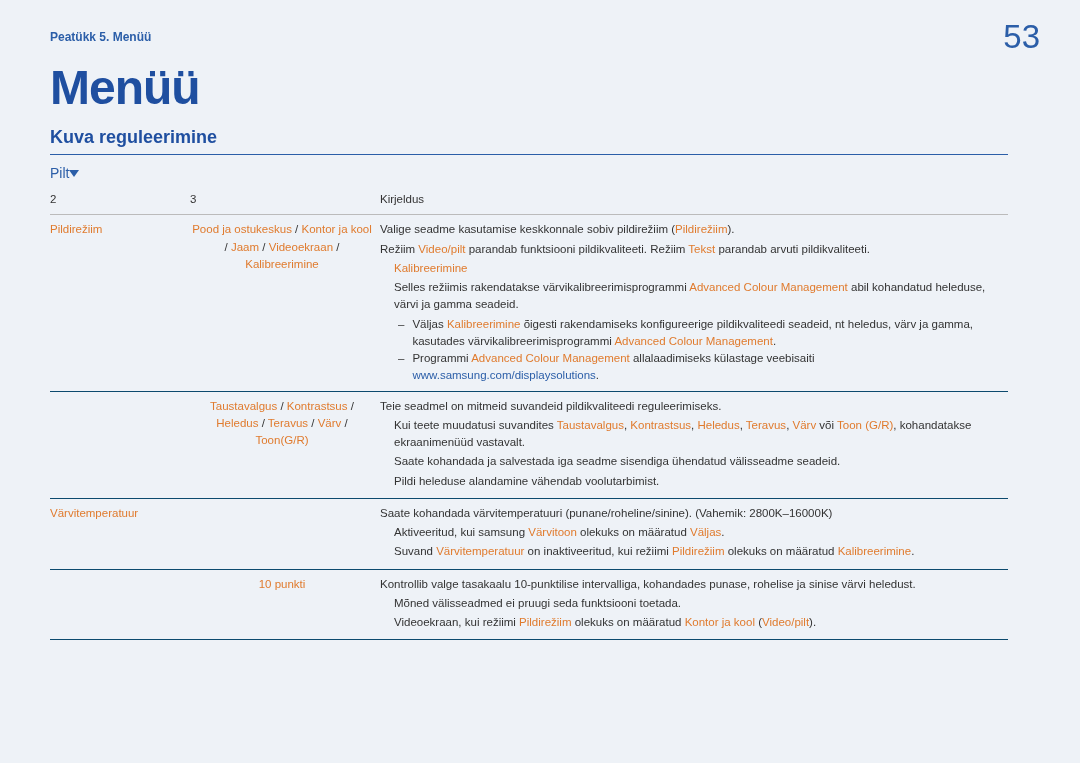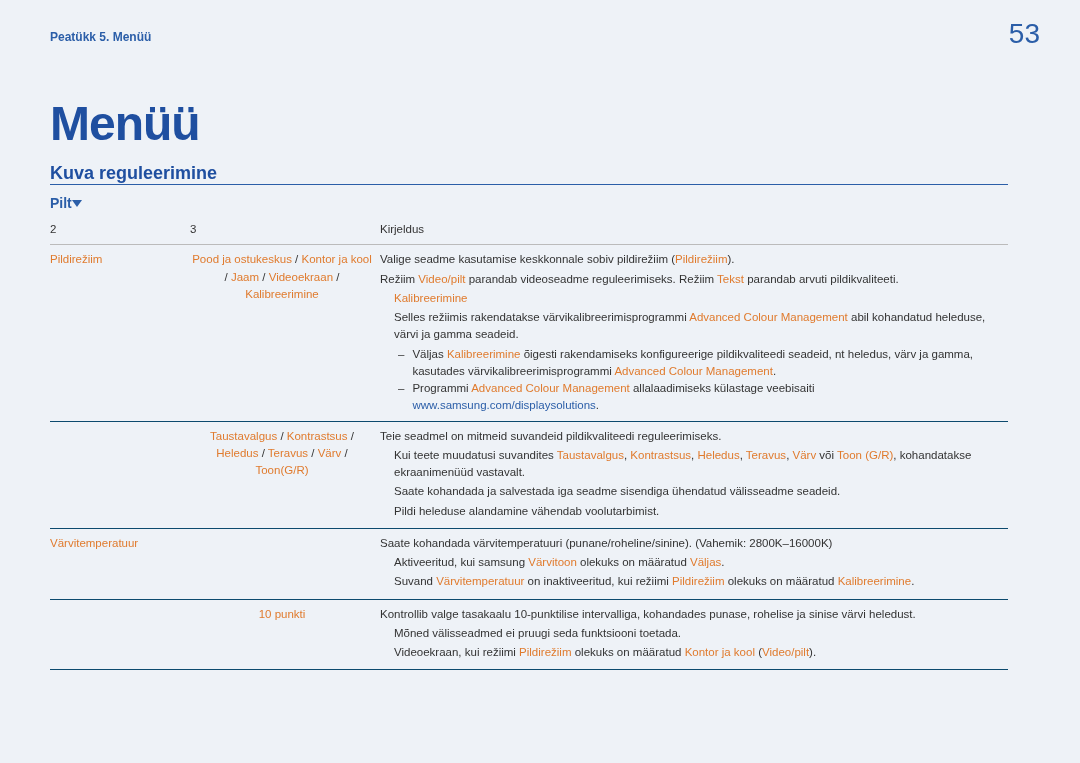--- a/index.html
+++ b/index.html
@@ -21,49 +21,49 @@
     justify-content: space-between;
     align-items: flex-start;
   }
   .chapter {
     color: #2b5ea8;
     font-size: 12px;
     font-weight: bold;
   }
   .page-num {
     color: #2b5ea8;
-    font-size: 28px;
+    font-size: 33px;
     font-weight: 300;
     position: absolute;
     top: 18px;
     right: 40px;
   }
   h1.title {
     color: #1f4fa0;
     font-size: 48px;
     font-weight: 700;
-    margin-top: 52px;
+    margin-top: 16px;
     margin-bottom: 12px;
     letter-spacing: -1px;
   }
   h2.subtitle {
     color: #1f4fa0;
     font-size: 18px;
     font-weight: bold;
-    margin-bottom: 0;
+    margin-bottom: 6px;
   }
   .hr-blue {
     border: none;
     border-top: 1px solid #2b5ea8;
     margin-bottom: 10px;
   }
   .section-label {
     color: #2b5ea8;
     font-size: 14px;
-    font-weight: bold;
+    font-weight: normal;
     display: flex;
     align-items: center;
     gap: 0;
     margin-bottom: 6px;
   }
   .tri-down {
     width: 0; height: 0;
     border-left: 5px solid transparent;
     border-right: 5px solid transparent;
     border-top: 7px solid #2b5ea8;
@@ -126,21 +126,21 @@
 
       <tr>
         <td class="col1 orange">Pildirežiim</td>
         <td class="col2">
           <span class="orange">Pood ja ostukeskus</span><span> / </span><span class="orange">Kontor ja kool</span><br>
           <span> / </span><span class="orange">Jaam</span><span> / </span><span class="orange">Videoekraan</span><span> / </span><br>
           <span class="orange">Kalibreerimine</span>
         </td>
         <td>
           <div class="para"><span>Valige seadme kasutamise keskkonnale sobiv pildirežiim (</span><span class="orange">Pildirežiim</span><span>).</span></div>
-          <div class="para"><span>Režiim </span><span class="orange">Video/pilt</span><span> parandab videoseadme reguleerimiseks. Režiim </span><span class="orange">Tekst</span><span> parandab arvuti pildikvaliteeti.</span></div>
+          <div class="para"><span>Režiim </span><span class="orange">Video/pilt</span><span> parandab funktsiooni pildikvaliteeti. Režiim </span><span class="orange">Tekst</span><span> parandab arvuti pildikvaliteeti.</span></div>
           <div class="para indent1 orange">Kalibreerimine</div>
           <div class="para indent1"><span>Selles režiimis rakendatakse värvikalibreerimisprogrammi </span><span class="orange">Advanced Colour Management</span><span> abil kohandatud heleduse, värvi ja gamma seadeid.</span></div>
           <div class="bullet-row">
               <span class="bullet-dash">–</span>
               <div><span>Väljas </span><span class="orange">Kalibreerimine</span><span> õigesti rakendamiseks konfigureerige pildikvaliteedi seadeid, nt heledus, värv ja gamma, kasutades värvikalibreerimisprogrammi </span><span class="orange">Advanced Colour Management</span><span>.</span></div>
             </div>
           <div class="bullet-row">
               <span class="bullet-dash">–</span>
               <div><span>Programmi </span><span class="orange">Advanced Colour Management</span><span> allalaadimiseks külastage veebisaiti </span><span class="link">www.samsung.com/displaysolutions</span><span>.</span></div>
             </div>

